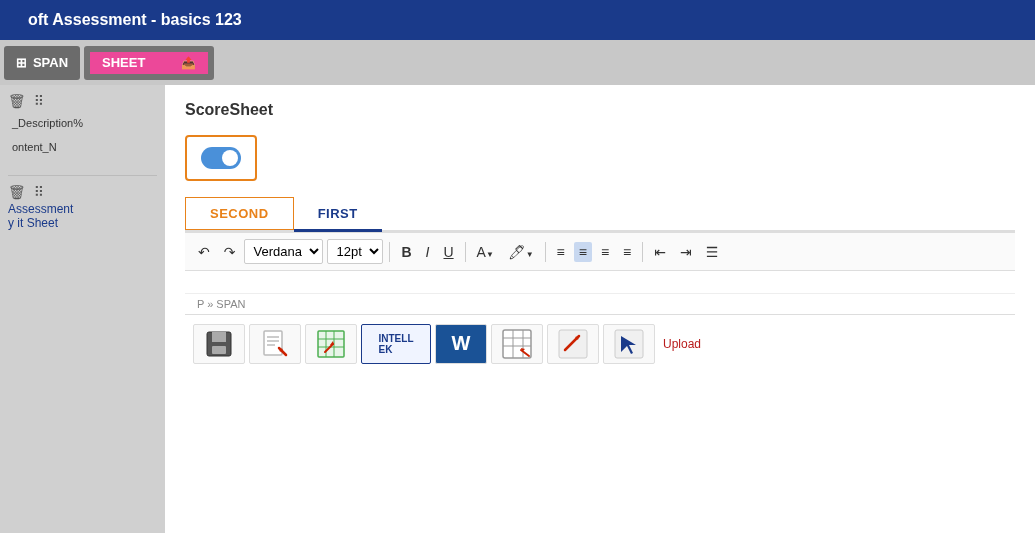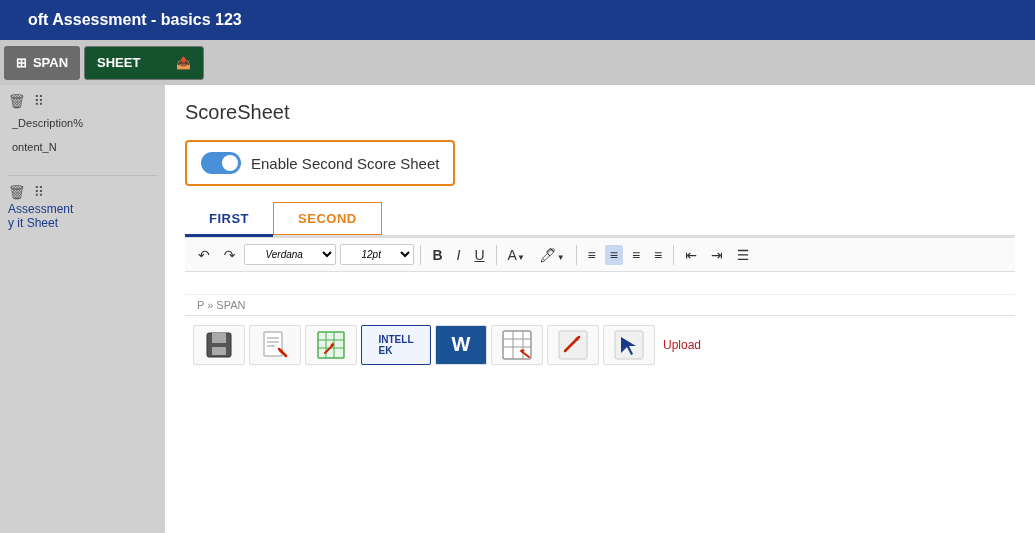--- a/index.html
+++ b/index.html
@@ -38,22 +38,22 @@
       border-radius: 3px;
       gap: 6px;
       height: 34px;
     }
 
     .tab-form {
       background: #6b6b6b;
     }
 
     .tab-sheet {
-      background: #14532d;
-      border: 1px solid #737373;
+      background: #ec4899;
+      border: 6px solid #737373;
       gap: 36px;
     }
 
     
     .main-area {
       display: flex;
       height: calc(533px - 85px);
     }
 
     
@@ -80,22 +80,22 @@
     
     .panel {
       flex: 1;
       background: white;
       padding: 16px 20px;
       overflow: hidden;
       position: relative;
     }
 
     .panel-title {
-      font-size: 20px;
-      font-weight: normal;
+      font-size: 16px;
+      font-weight: bold;
       color: #333;
       margin-bottom: 16px;
     }
 
     
     .toggle-row {
       display: flex;
       align-items: center;
       gap: 10px;
       border: 2px solid #e8821a;
@@ -182,26 +182,25 @@
       border-radius: 2px;
       line-height: 1;
     }
 
     .toolbar-btn.active {
       background: #c8d8f0;
     }
 
     .toolbar-select {
       border: 1px solid #ccc;
-      padding: 3px 16px;
-      font-size: 10px;
+      padding: 3px 4px;
+      font-size: 13px;
       border-radius: 2px;
       background: white;
       cursor: pointer;
-      font-style: italic;
     }
 
     .toolbar-divider {
       width: 1px;
       height: 20px;
       background: #ccc;
       margin: 0 2px;
     }
 
     
@@ -342,27 +341,26 @@
       <div class="sidebar-text-blue">y it Sheet</div>
     </div>
   </div>
 
   <div class="panel">
     <div class="panel-title">ScoreSheet</div>
 
     
     <div class="toggle-row">
       <div class="toggle-switch"></div>
-      <span class="toggle-label">Enable Second Score Sheet</span>
     </div>
 
     
     <div class="sub-tabs">
+      <button class="sub-tab selected">SECOND</button>
       <button class="sub-tab active">FIRST</button>
-      <button class="sub-tab selected">SECOND</button>
     </div>
 
     
     <div class="editor-toolbar">
       <button class="toolbar-btn">↶</button>
       <button class="toolbar-btn">↷</button>
       <select class="toolbar-select">
         <option>Verdana</option>
       </select>
       <select class="toolbar-select">

